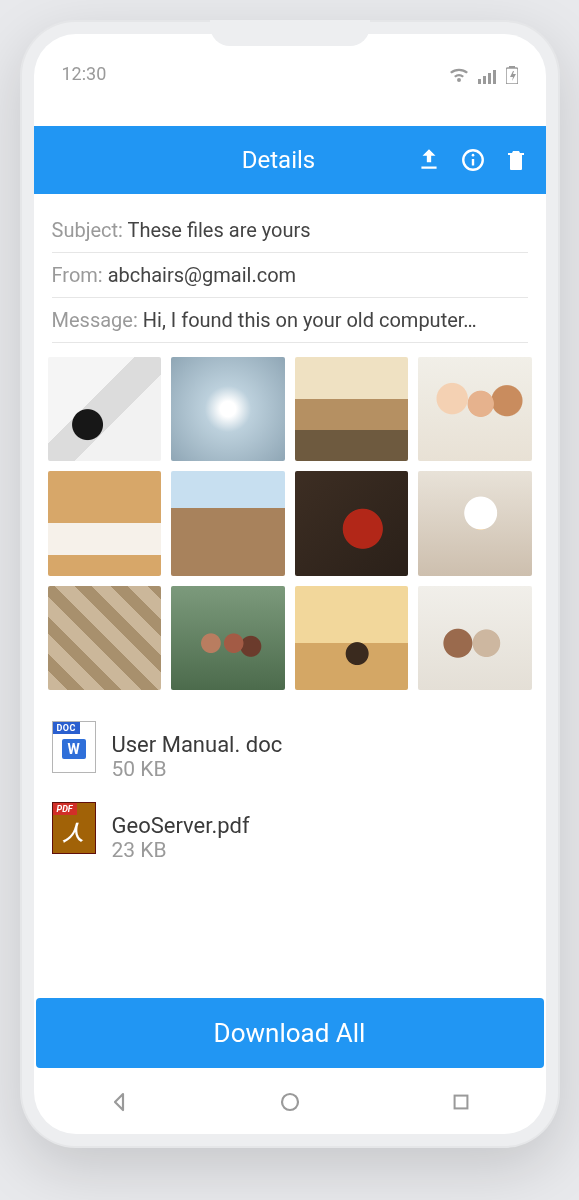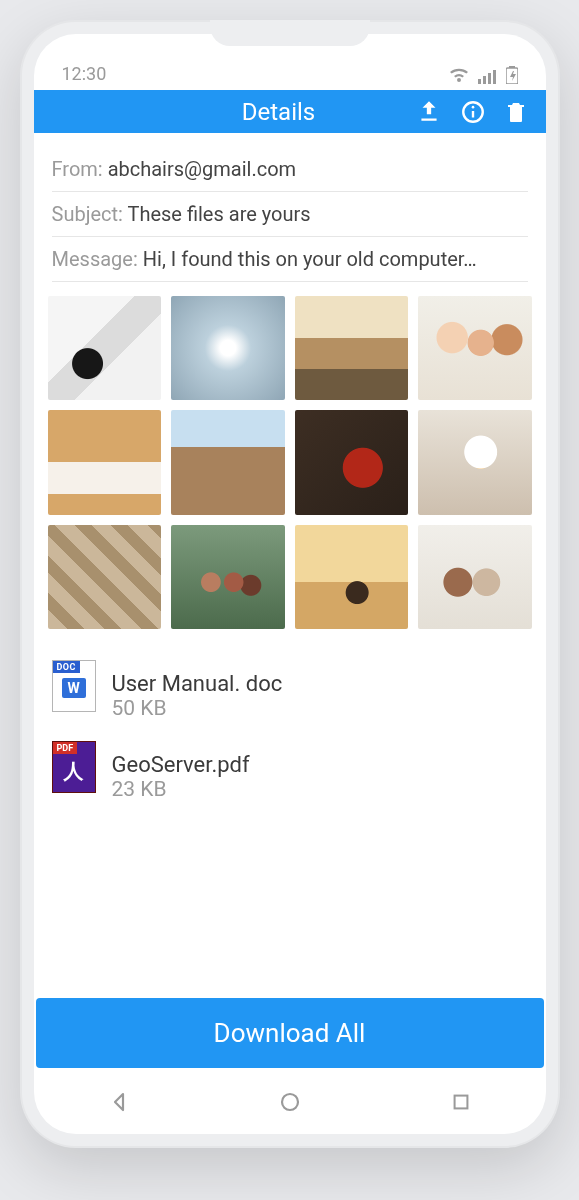--- a/index.html
+++ b/index.html
@@ -46,24 +46,25 @@
     align-items: flex-end;
     justify-content: space-between;
     padding: 0 28px 6px;
     color: #9a9a9a;
     font-size: 18px;
   }
   .status-icons { display:flex; gap:8px; align-items:flex-end; }
   .status-icons svg { display:block; }
   .top-bar {
     background: #2196f3;
-    height: 43px;
+    height: 68px;
     display: flex;
     align-items: center;
     padding: 0 18px;
+    margin-top: 36px;
   }
   .top-bar .spacer-left { width:90px; }
   .top-bar .title {
     flex: 1;
     text-align: center;
     color: #fff;
     font-size: 24px;
     font-weight: 400;
   }
   .top-actions { display:flex; gap:18px; align-items:center; }
@@ -113,21 +114,21 @@
   }
   .file-icon {
     width:44px; height:64px;
     display:flex; align-items:center; justify-content:flex-start;
     position:relative;
     flex-shrink:0;
   }
   .doc-icon .page{width:44px;height:52px;background:#fff;border:1px solid #b5b5b5;position:relative;}
   .doc-icon .tab{position:absolute;top:0;left:0;background:#2a5fcf;color:#fff;font-size:9px;font-weight:700;padding:1px 4px;letter-spacing:.5px;}
   .doc-icon .w{position:absolute;left:50%;top:55%;transform:translate(-50%,-50%);width:24px;height:20px;background:#2f6fd9;color:#fff;display:flex;align-items:center;justify-content:center;font-weight:700;font-size:14px;border-radius:2px;}
-  .pdf-icon .page{width:44px;height:52px;background:#4c1d95;border:1px solid #5f0f0c;position:relative;}
+  .pdf-icon .page{width:44px;height:52px;background:#a16207;border:1px solid #5f0f0c;position:relative;font-style:italic;}
   .pdf-icon .tab{position:absolute;top:0;left:0;background:#d12f28;color:#fff;font-size:9px;font-weight:700;padding:1px 4px;}
   .pdf-icon .a{position:absolute;left:50%;top:58%;transform:translate(-50%,-50%);color:#fff;font-weight:700;font-size:20px;font-family:Georgia,serif;}
   .file-meta { display:flex; flex-direction:column;margin-top:20px; }
   .file-name { font-size:22px; color:#3a3a3a; }
   .file-size { font-size:21px; color:#9a9a9a; }
   .spacer-flex { flex:1; }
   .download-btn {
     margin: 2px;
     background:#2196f3;
     color:#fff;
@@ -197,26 +198,26 @@
         <span>
           <svg width="24" height="26" viewBox="0 0 24 24" fill="#fff">
               <path d="M6 7h12v14a1 1 0 01-1 1H7a1 1 0 01-1-1V7zm3-4h6l1 2h4v2H4V5h4l1-2z"></path>
             </svg>
         </span>
       </div>
     </div>
 
     <div class="meta">
       <div class="meta-row">
+        <span class="label">Subject:</span>
+        <span>These files are yours</span>
+      </div>
+      <div class="meta-row">
         <span class="label">From:</span>
         <span>abchairs@gmail.com</span>
-      </div>
-      <div class="meta-row">
-        <span class="label">Subject:</span>
-        <span>These files are yours</span>
       </div>
       <div class="meta-row">
         <span class="label">Message:</span>
         <span>Hi, I found this on your old computer…</span>
       </div>
     </div>
 
     <div class="grid">
       <div class="thumb t1"></div>
       <div class="thumb t2"></div>

